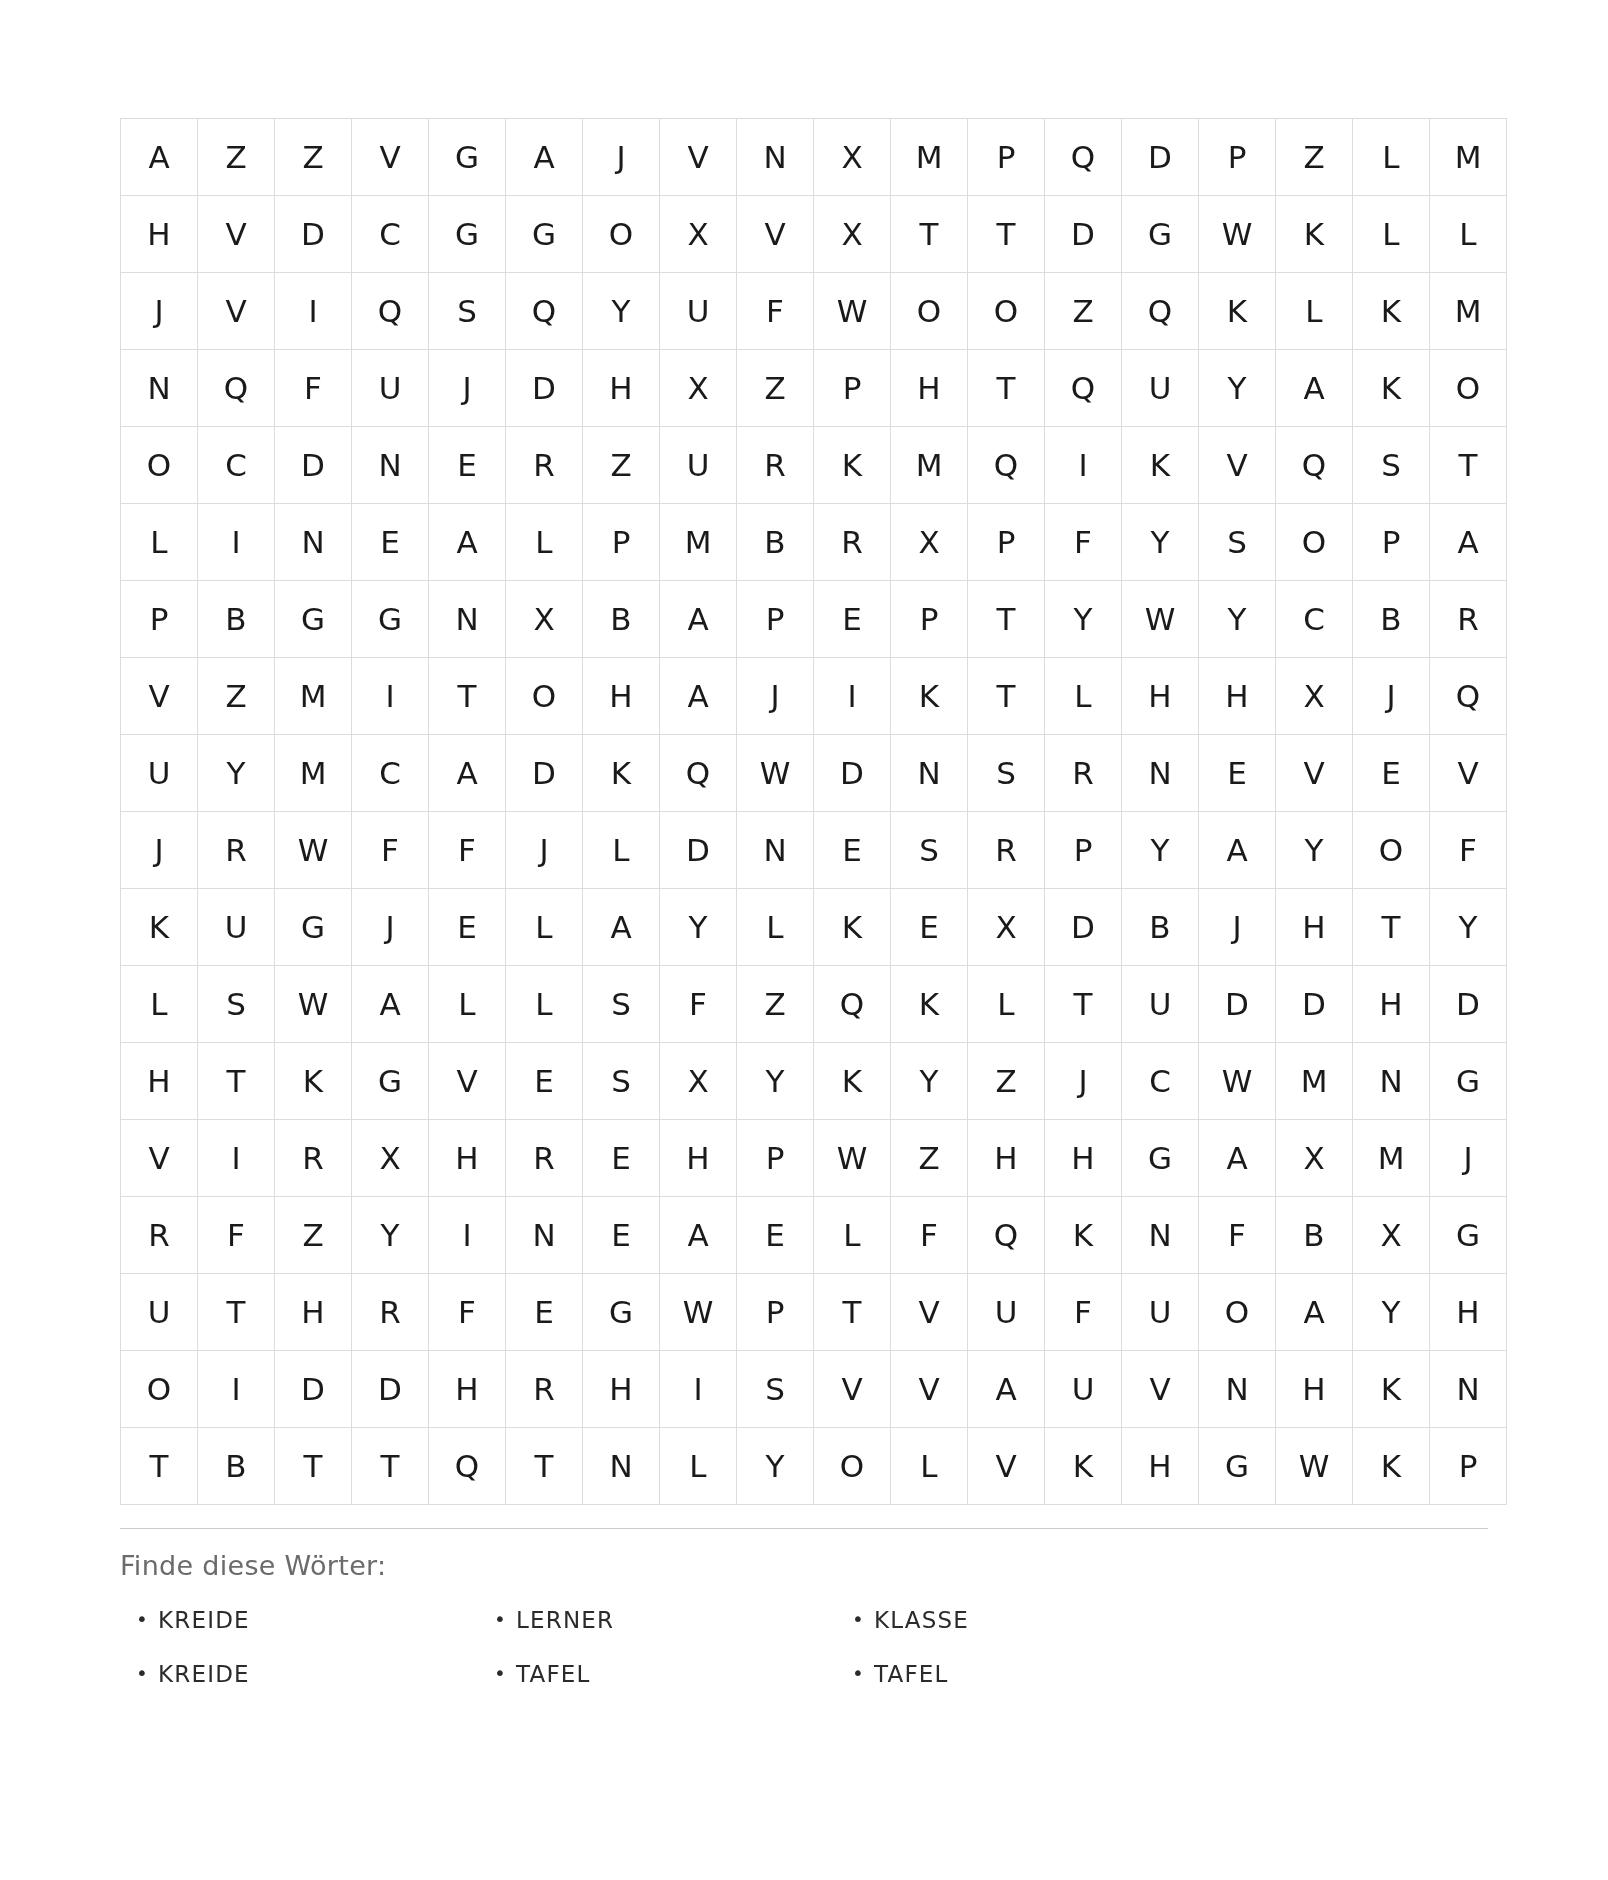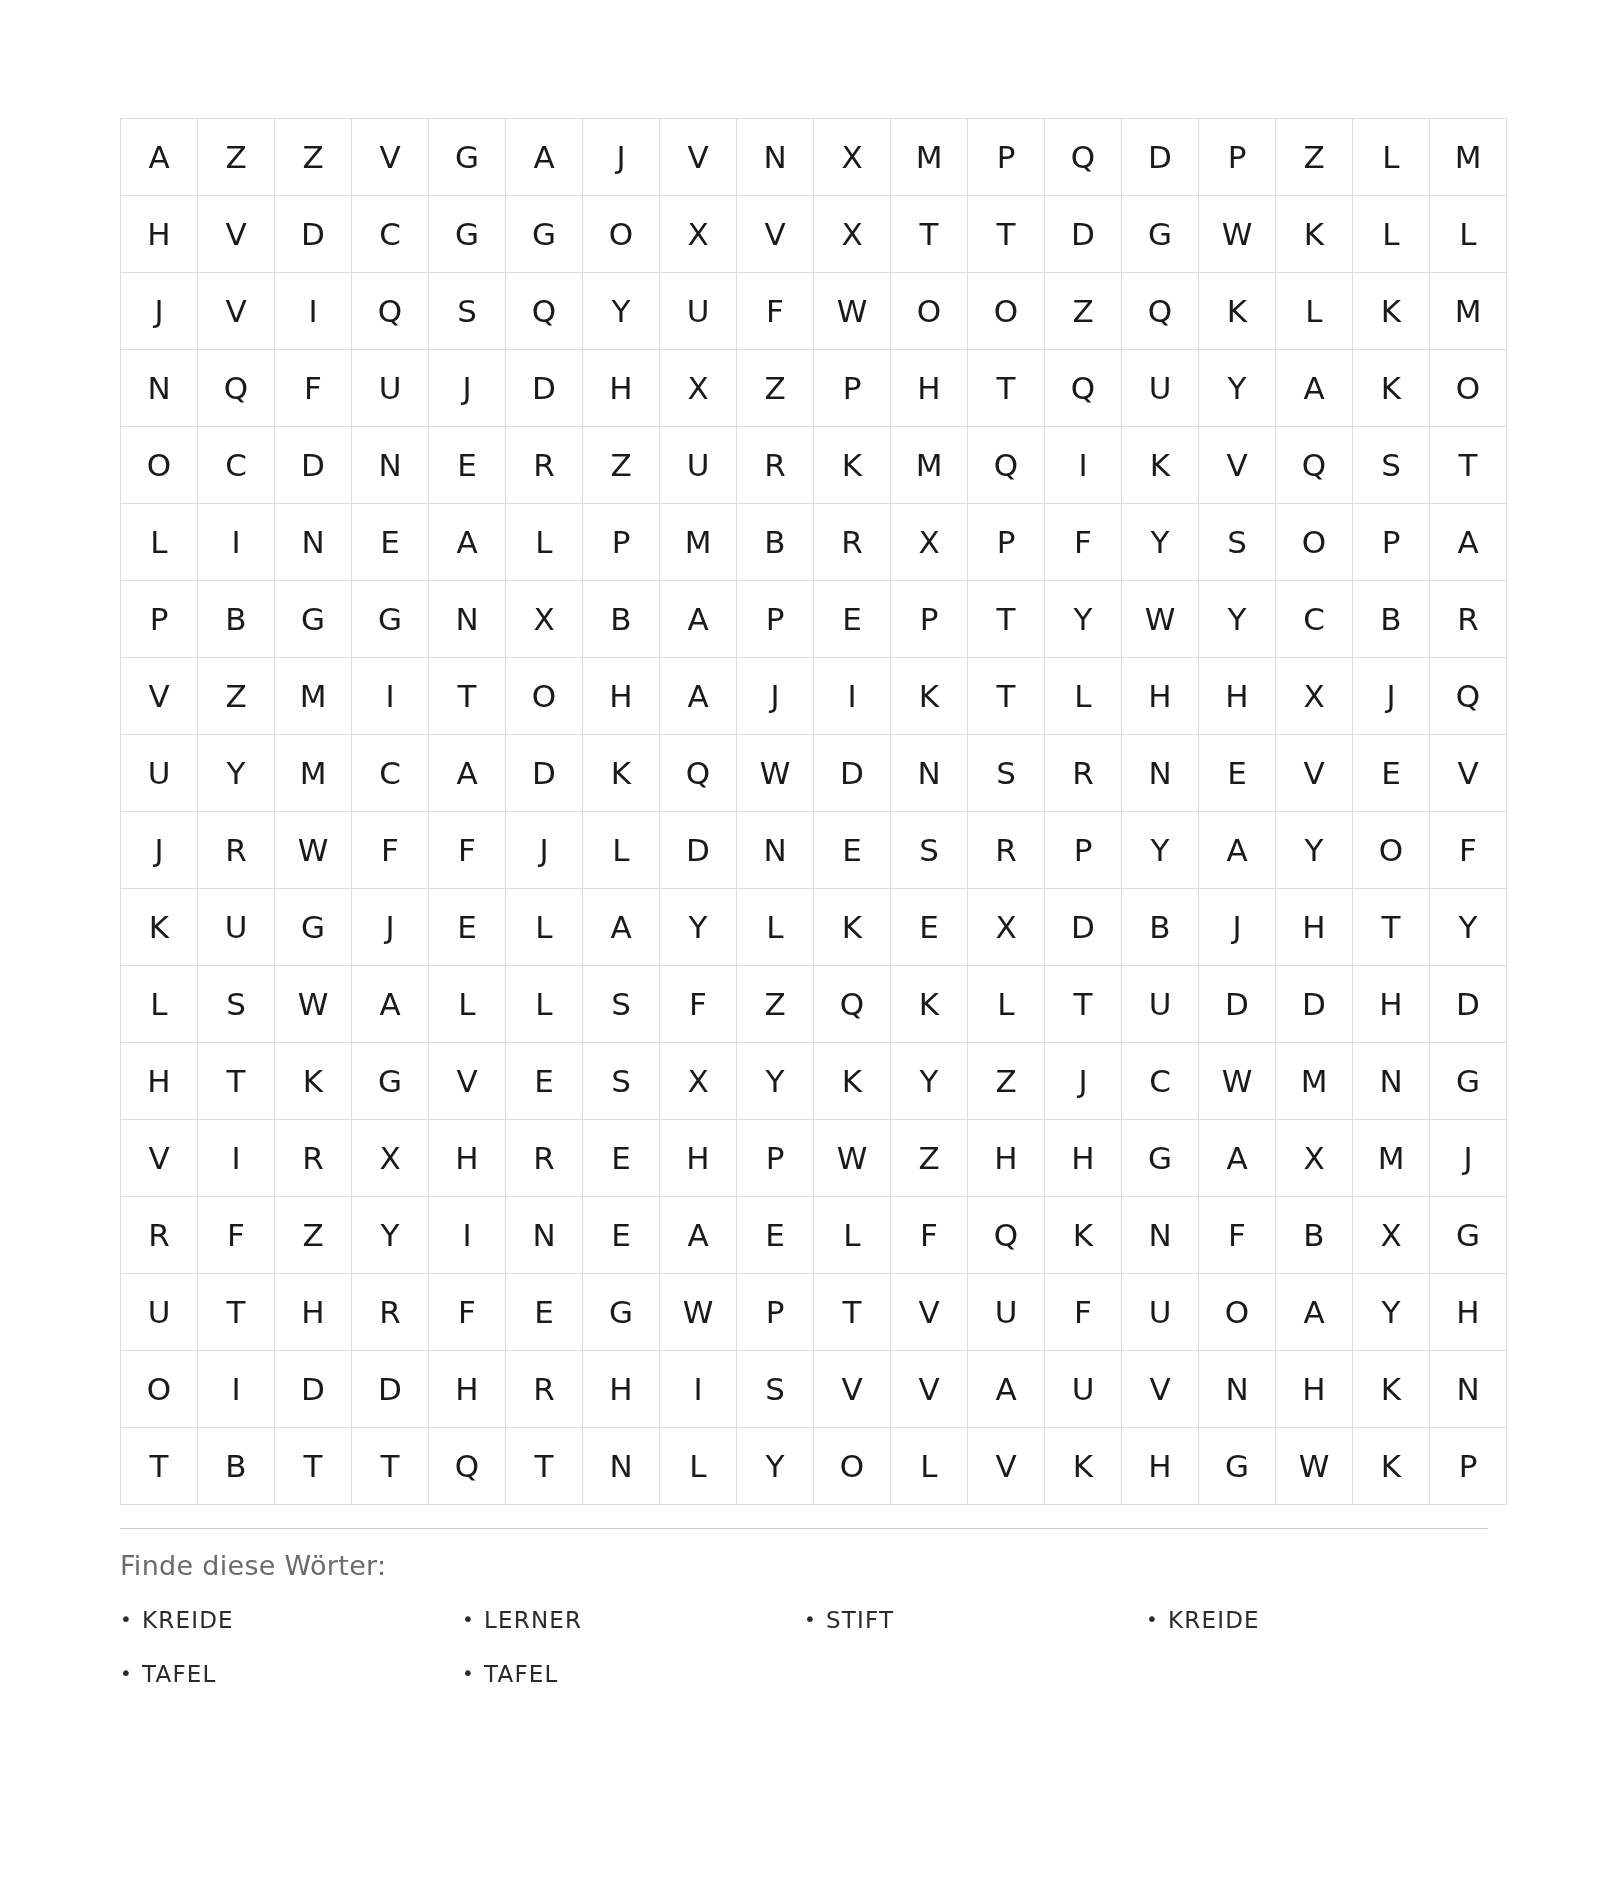--- a/index.html
+++ b/index.html
@@ -72,20 +72,21 @@
     width: 1368px;
   }
   .word-item {
     width: 342px;
     box-sizing: border-box;
     font-size: 23px;
     color: #2b2b2b;
     letter-spacing: 1.2px;
     margin-bottom: 28px;
     white-space: nowrap;
+    margin-left: 16px;
   }
   .bullet {
     display: inline-block;
     margin-right: 9px;
     font-size: 20px;
     color: #2b2b2b;
     vertical-align: 2px;
   }
 </style>
 </head>
@@ -460,20 +461,20 @@
     </table>
   </div>
 
   <div class="sep"></div>
 
   <div class="wordlist-section">
     <div class="wordlist-title">Finde diese Wörter:</div>
     <div class="words" id="words-container">
         <div class="word-item"><span class="bullet">•</span><span>KREIDE</span></div>
         <div class="word-item"><span class="bullet">•</span><span>LERNER</span></div>
-        <div class="word-item"><span class="bullet">•</span><span>STIFT</span></div>
+        <div class="word-item"><span class="bullet">•</span><span>KLASSE</span></div>
         <div class="word-item"><span class="bullet">•</span><span>KREIDE</span></div>
         <div class="word-item"><span class="bullet">•</span><span>TAFEL</span></div>
         <div class="word-item"><span class="bullet">•</span><span>TAFEL</span></div>
       </div>
   </div>
 
 </div>
 
 </body></html>

